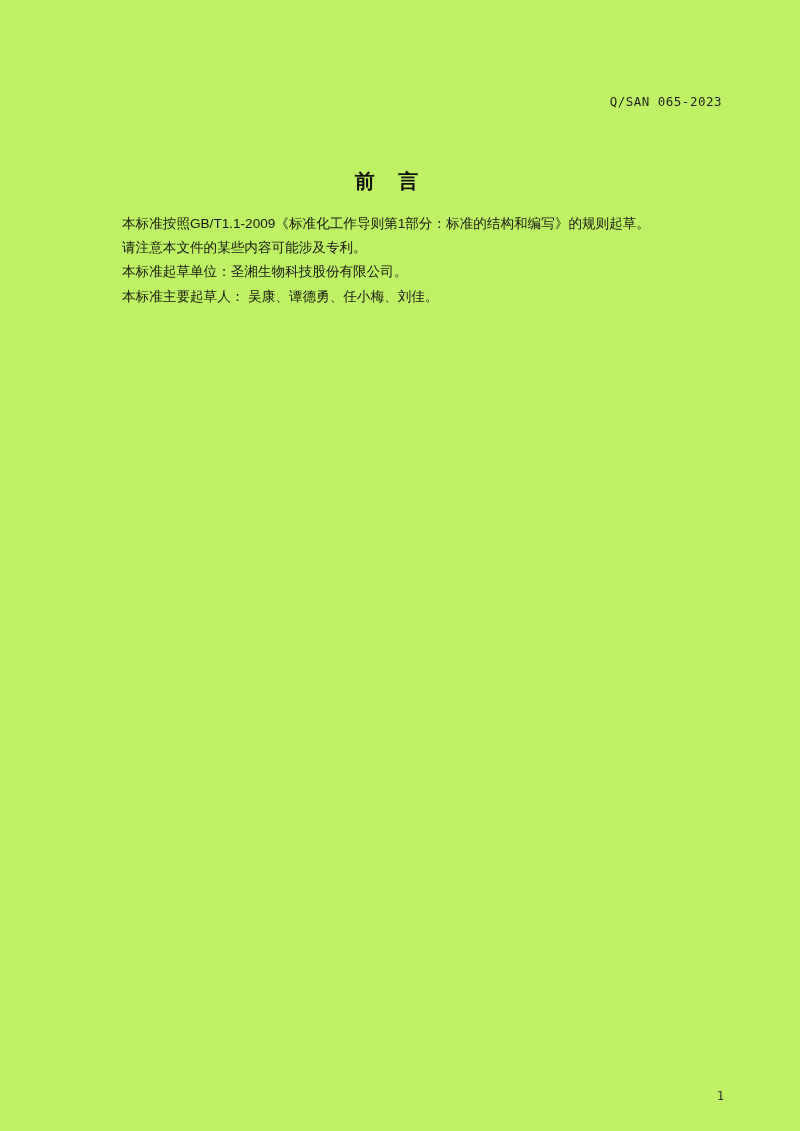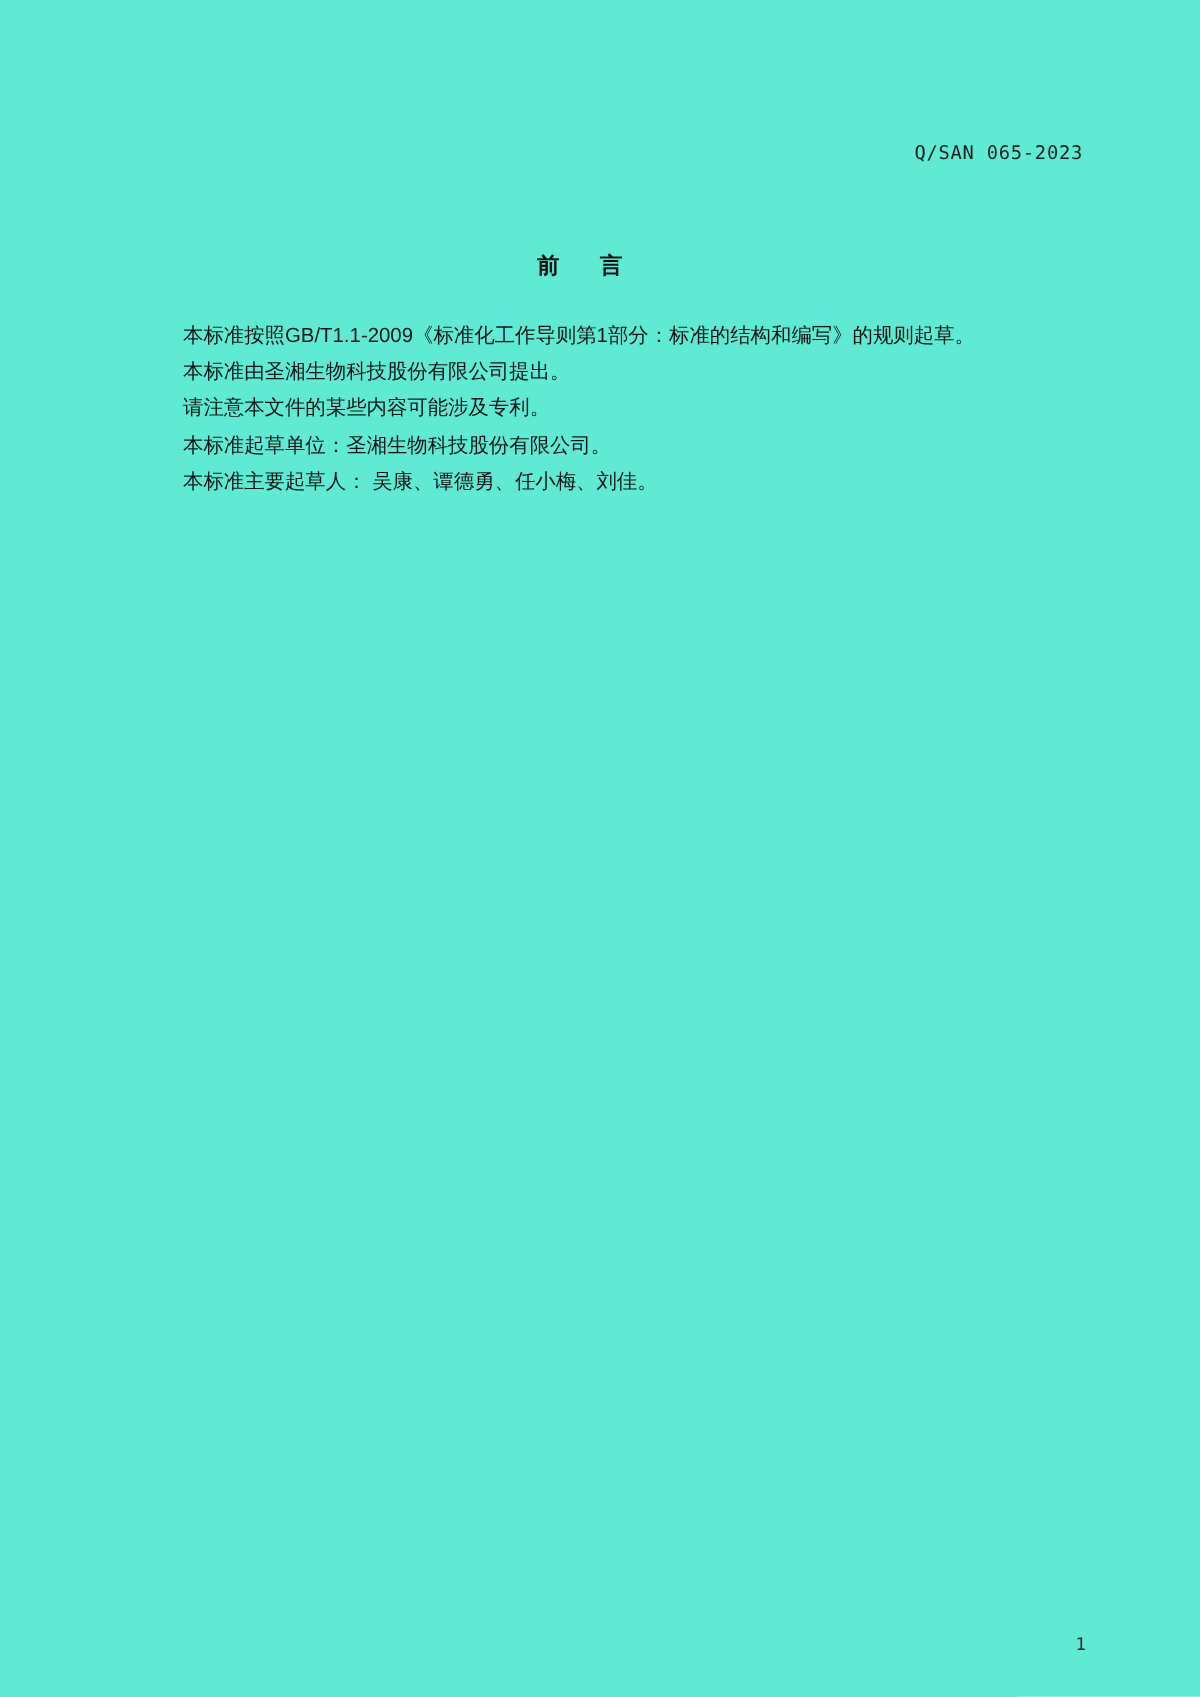--- a/index.html
+++ b/index.html
@@ -14,41 +14,41 @@
     color: #1a1a1a;
     position: relative;
     overflow: hidden;
   }
   .page {
     position: absolute;
     left: 0;
     top: 0;
     width: 800px;
     height: 1131px;
-    background: #5eead4;
+    background: #bef264;
   }
   .header-code {
     position: absolute;
     right: 78px;
     top: 94px;
     font-family: "DejaVu Sans Mono", monospace;
     font-size: 12.5px;
     letter-spacing: 0.5px;
     color: #1f1f1f;
     white-space: nowrap;
   }
   .doc-title {
     position: absolute;
     left: 0;
     right: 18px;
     top: 168px;
     text-align: center;
-    font-family: Liberation Mono, monospace;
+    font-family: Liberation Sans, sans-serif;
     font-weight: bold;
-    font-size: 15px;
+    font-size: 20px;
     letter-spacing: 9px;
     color: #111111;
   }
   .body-block {
     position: absolute;
     left: 122px;
     top: 212px;
     width: 590px;
   }
   .para {
@@ -72,21 +72,20 @@
 <body>
 
 <div class="page">
 
   <div class="header-code">Q/SAN 065-2023</div>
 
   <div class="doc-title">前 言</div>
 
   <div class="body-block">
     <div class="para">本标准按照GB/T1.1-2009《标准化工作导则第1部分：标准的结构和编写》的规则起草。</div>
-    <div class="para">本标准由圣湘生物科技股份有限公司提出。</div>
     <div class="para">请注意本文件的某些内容可能涉及专利。</div>
     <div class="para">本标准起草单位：圣湘生物科技股份有限公司。</div>
     <div class="para">本标准主要起草人： 吴康、谭德勇、任小梅、刘佳。</div>
   </div>
 
   <div class="page-number">1</div>
 
 </div>
 
 </body></html>

